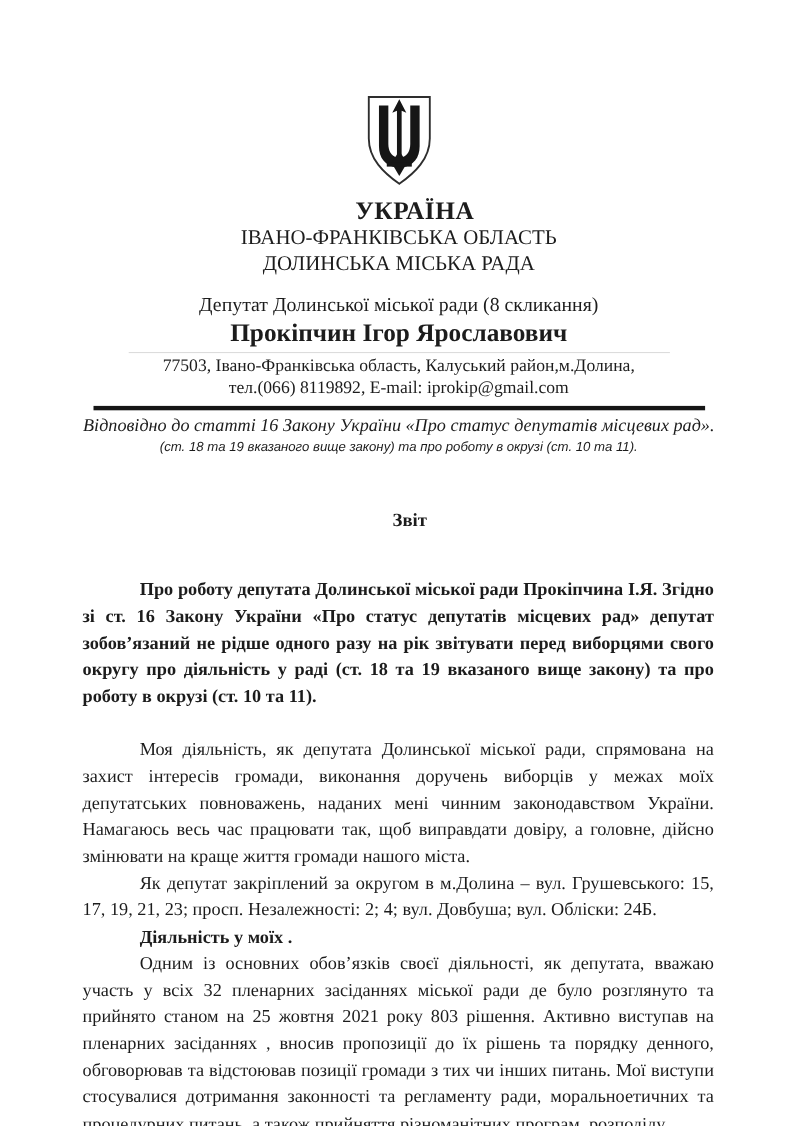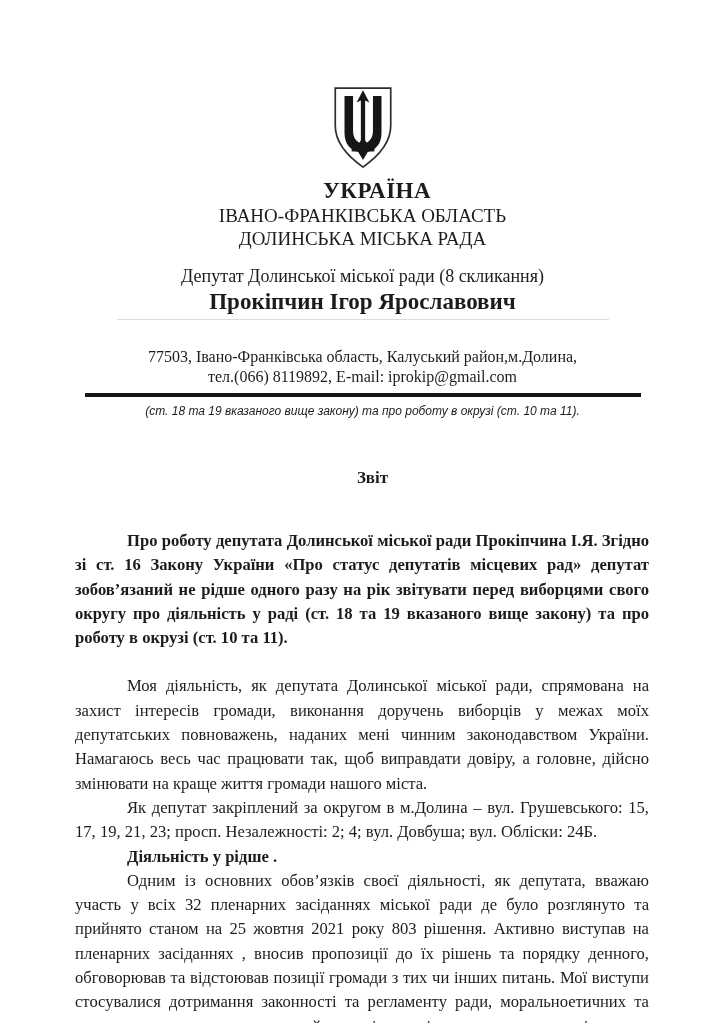--- a/index.html
+++ b/index.html
@@ -34,21 +34,21 @@
     font-weight: bold;
     line-height: 26px;
     margin-top: 2px;
     padding-bottom: 4px;
   }
   .name-divider {
     width: 492px; height: 1px;
     background: #dcdcdc;
     margin: 0 auto;
   }
-  .address-block { margin-top: 27px; font-size: 16px; line-height: 20px; }
+  .address-block { margin-top: 2px; font-size: 16px; line-height: 20px; }
   .letterhead-rule {
     width: 556px; height: 4px;
     background: #161616;
     margin: 6px auto 4px auto;
   }
   .legal-line-1 {
     font-style: italic;
     font-size: 16.5px;
     line-height: 19px;
   }
@@ -110,31 +110,32 @@
 
     <div class="name-divider"></div>
 
     <div class="address-block">
       <div>77503, Івано-Франківська область, Калуський район,м.Долина,</div>
       <div>тел.(066) 8119892, E-mail: iprokip@gmail.com</div>
     </div>
 
     <div class="letterhead-rule"></div>
 
+    <div class="legal-line-1">Відповідно до статті 16 Закону України «Про статус депутатів місцевих рад».</div>
 
     <div class="legal-line-2">(ст. 18 та 19 вказаного вище закону) та про роботу в окрузі (ст. 10 та 11).</div>
   </div>
 
   <div class="report-title">Звіт</div>
 
   <div class="body-text">
     <p class="p-intro">Про роботу депутата Долинської міської ради Прокіпчина І.Я. Згідно зі ст. 16 Закону України «Про статус депутатів місцевих рад» депутат зобов’язаний не рідше одного разу на рік звітувати перед виборцями свого округу про діяльність у раді (ст. 18 та 19 вказаного вище закону) та про роботу в окрузі (ст. 10 та 11).</p>
 
     <p>Моя діяльність, як депутата Долинської міської ради, спрямована на захист інтересів громади, виконання доручень виборців у межах моїх депутатських повноважень, наданих мені чинним законодавством України. Намагаюсь весь час працювати так, щоб виправдати довіру, а головне, дійсно змінювати на краще життя громади нашого міста.</p>
 
     <p>Як депутат закріплений за округом в м.Долина – вул. Грушевського: 15, 17, 19, 21, 23; просп. Незалежності: 2; 4; вул. Довбуша;  вул. Обліски: 24Б.</p>
 
-    <p class="section-heading">Діяльність у рідше .</p>
+    <p class="section-heading">Діяльність у моїх .</p>
 
     <p>Одним із основних обов’язків своєї діяльності, як депутата, вважаю участь у всіх 32 пленарних засіданнях міської ради де було розглянуто та прийнято станом на 25 жовтня 2021 року 803 рішення. Активно виступав на пленарних засіданнях , вносив пропозиції до їх рішень та порядку денного, обговорював та відстоював позиції громади з тих чи інших питань. Мої виступи стосувалися дотримання законності та регламенту ради, моральноетичних та процедурних питань, а також прийняття різноманітних програм, розподілу</p>
   </div>
 
 </div>
 
 </body></html>

